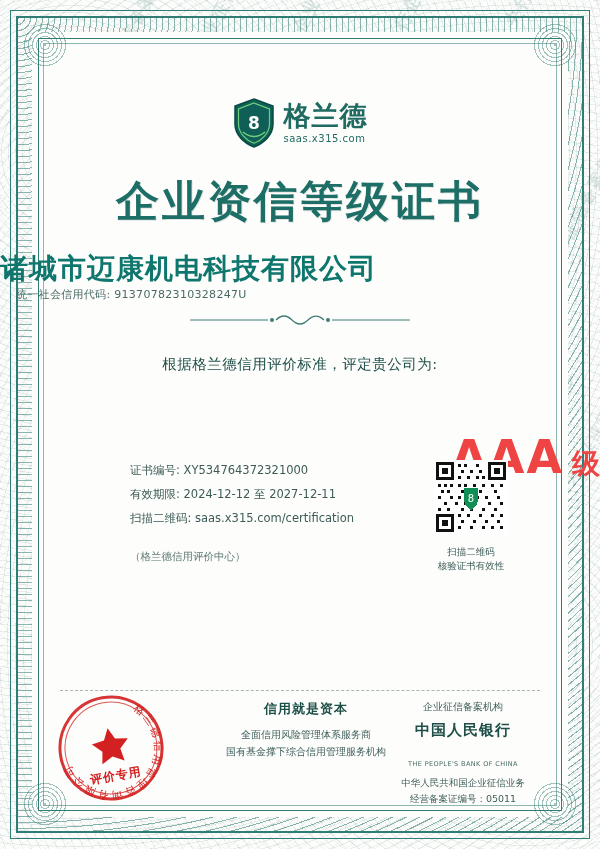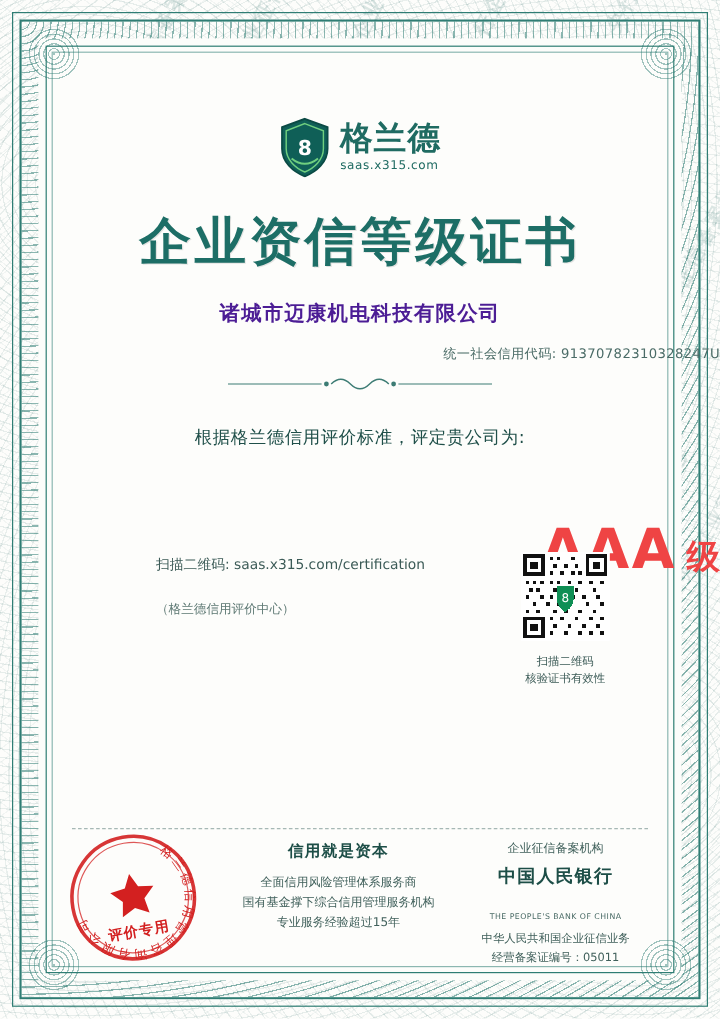--- a/index.html
+++ b/index.html
@@ -95,26 +95,26 @@
   .main-title{
     position:absolute;left:0;right:0;top:173px;
     text-align:center;
     font-size:43px;font-weight:700;color:#1d6e66;
     letter-spacing:3px;
     text-shadow:1px 1px 0 rgba(0,0,0,.10);
   }
 
   .company{
     position:absolute;left:0;right:0;top:250px;
-    text-align:center;font-size:17px;font-weight:700;color:#4c1d95;
+    text-align:left;font-size:28px;font-weight:700;color:#0f766e;
     letter-spacing:1px;
   }
   .uscc{
     position:absolute;left:16px;right:0;top:287px;
-    text-align:right;font-size:11px;color:#4a6b66;letter-spacing:.3px;
+    text-align:left;font-size:11px;color:#4a6b66;letter-spacing:.3px;
   }
   .divider{
     position:absolute;left:0;right:0;top:312px;
     display:flex;justify-content:center;align-items:center;
   }
   .divider svg{display:block}
 
   .lead{
     position:absolute;left:0;right:0;top:355px;
     text-align:center;font-size:14.5px;color:#1f4f49;letter-spacing:.5px;
@@ -149,22 +149,23 @@
   .footer-line{
     position:absolute;left:60px;right:60px;top:690px;
     border-top:1px dashed rgba(60,100,95,.45);
   }
   .seal{
     position:absolute;left:55px;top:692px;width:112px;height:112px;
   }
   .seal svg{display:block}
 
   .foot-mid{
-    position:absolute;left:192px;top:700px;width:180px;text-align:center;
+    position:absolute;left:216px;top:700px;width:180px;text-align:center;
     color:#2b4f4a;
+    font-family:Liberation Mono, monospace;
   }
   .foot-mid .slogan{font-size:13px;font-weight:700;color:#1d4e47;margin-bottom:9px;letter-spacing:1px}
   .foot-mid .line{font-size:10px;line-height:17px;color:#40605b}
 
   .foot-right{
     position:absolute;right:52px;top:700px;width:170px;text-align:center;color:#2b4f4a;
   }
   .foot-right .t1{font-size:10px;color:#40605b;margin-bottom:7px}
   .foot-right .pboc{font-size:15px;font-weight:700;color:#1d4e47;letter-spacing:1px}
   .foot-right .pboc-en{font-size:6.5px;color:#4a6b66;letter-spacing:.4px;margin-top:20px;margin-bottom:7px}
@@ -242,20 +243,28 @@
       </svg>
     </div>
 
     <div class="lead">根据格兰德信用评价标准，评定贵公司为:</div>
 
     <div class="grade">
       <span class="aaa">AAA</span><span class="ji">级</span>
     </div>
 
     <div class="details">
+      <div class="row">
+        <span class="label">证书编号:</span>
+        <span>XY534764372321000</span>
+      </div>
+      <div class="row">
+        <span class="label">有效期限:</span>
+        <span>2024-12-12 至 2027-12-11</span>
+      </div>
       <div class="row">
         <span class="label">扫描二维码:</span>
         <span>saas.x315.com/certification</span>
       </div>
       <div class="note">（格兰德信用评价中心）</div>
     </div>
 
     <div class="qr-block">
       <div class="qr">
         <svg width="74" height="74" viewBox="0 0 74 74" shape-rendering="crispEdges">
@@ -355,21 +364,20 @@
           <path d="M56 36 l5.6 11.4 12.6 1.8 -9.1 8.9 2.2 12.5 -11.3 -5.9 -11.3 5.9 2.2 -12.5 -9.1 -8.9 12.6 -1.8 Z" fill="#d32020"></path>
           <text x="56" y="88" fill="#d32020" font-size="12" font-weight="bold" text-anchor="middle" font-family="DejaVu Sans, sans-serif" letter-spacing="1">评价专用</text>
         </g>
       </svg>
     </div>
 
     <div class="foot-mid">
       <div class="slogan">信用就是资本</div>
       <div class="line">全面信用风险管理体系服务商</div>
       <div class="line">国有基金撑下综合信用管理服务机构</div>
-      <div class="line">专业服务经验超过15年</div>
     </div>
 
     <div class="foot-right">
       <div class="t1">企业征信备案机构</div>
       <div class="pboc">中国人民银行</div>
       <div class="pboc-en">THE PEOPLE'S BANK OF CHINA</div>
       <div class="t2">中华人民共和国企业征信业务</div>
       <div class="t2">
         <span>经营备案证编号：</span><span>05011</span>
       </div>

